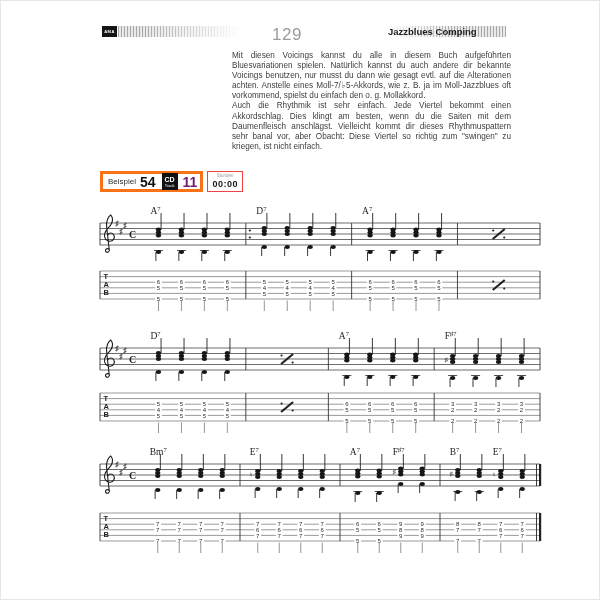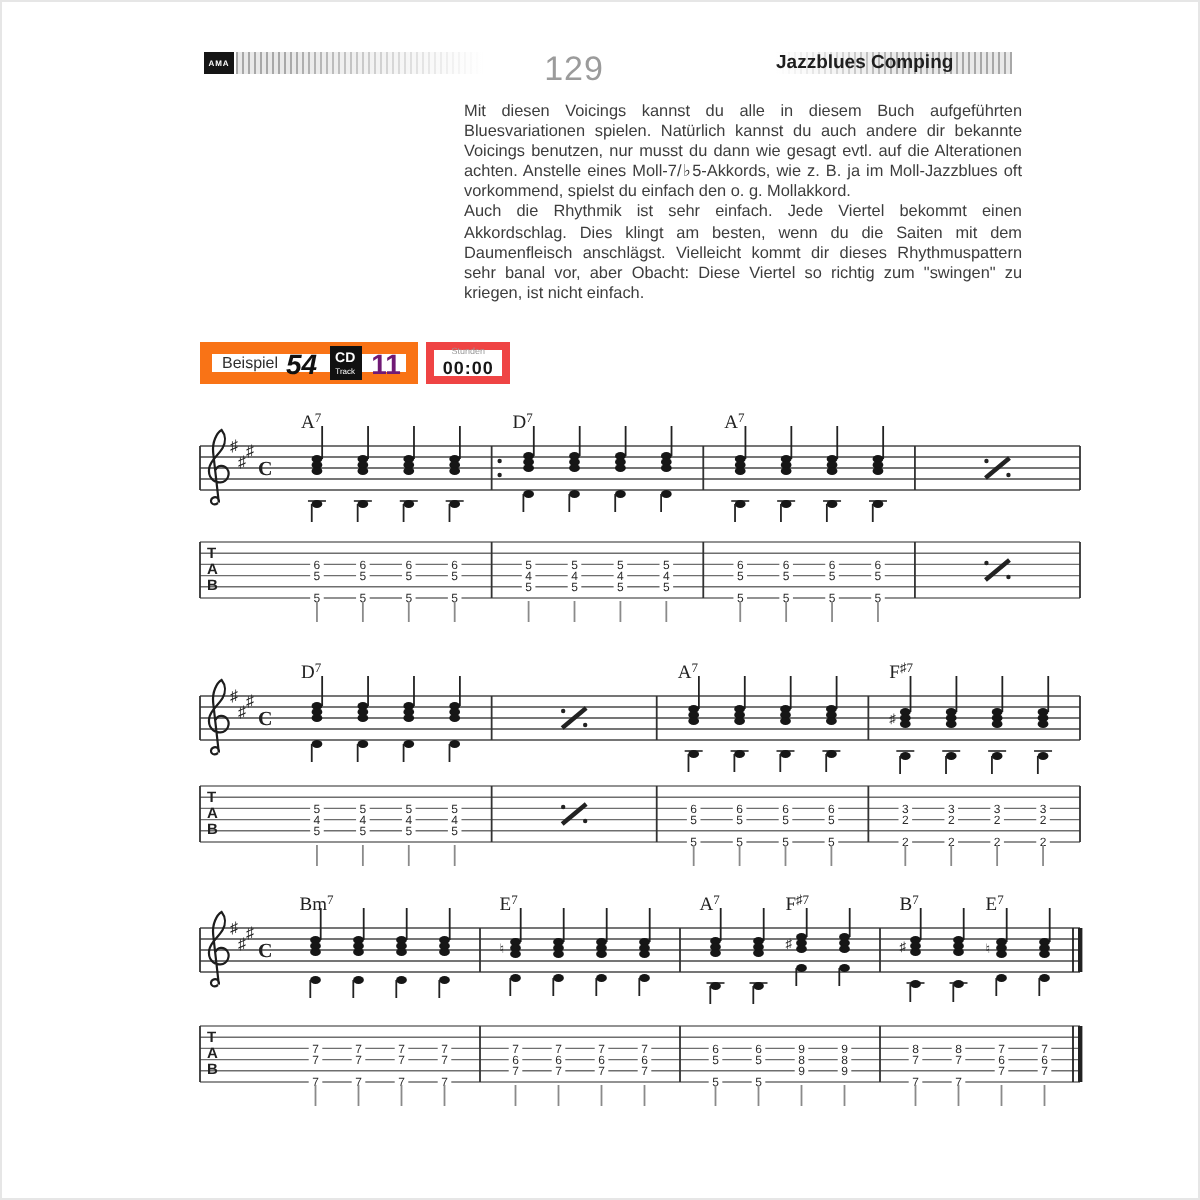--- a/index.html
+++ b/index.html
@@ -22,30 +22,30 @@
   .section-title{position:absolute;left:388px;top:26px;width:118px;height:11px;line-height:11px;
             text-align:left;font-size:9.5px;font-weight:bold;color:#1f1f1f;padding-right:1px;}
 
   
   .bodytext{position:absolute;left:232px;top:51px;width:279px;
             font-size:8.2px;line-height:10.1px;text-align:justify;color:#3d3d3d;}
   .bodytext p{margin:0;}
 
   
   .example-badge{position:absolute;left:100px;top:171px;display:flex;align-items:stretch;height:21px;}
-  .ex-main{display:flex;align-items:center;border:6px solid #f97316;background:#fff;
+  .ex-main{display:flex;align-items:center;border:3px solid #f97316;background:#fff;
            padding:0 0 0 5px;gap:4px;}
   .ex-label{font-size:8px;color:#2e2e2e;}
-  .ex-num{font-size:14px;font-weight:bold;color:#111;padding-right:2px;font-style:italic;}
+  .ex-num{font-size:14px;font-weight:bold;color:#111;padding-right:2px;}
   .cd-box{background:#111;color:#fff;display:flex;flex-direction:column;align-items:center;
           justify-content:center;width:16px;height:17px;line-height:1;}
   .cd-top{font-size:7px;font-weight:bold;}
   .cd-sub{font-size:4px;margin-top:1px;}
   .track-num{font-size:14px;font-weight:bold;color:#701a75;padding:0 3px 0 1px;}
-  .time-box{border:4px solid #ef4444;margin-left:4px;display:flex;flex-direction:column;
+  .time-box{border:1px solid #ef4444;margin-left:4px;display:flex;flex-direction:column;
             align-items:center;justify-content:center;padding:0 4px;background:#fff;line-height:1;}
   .time-label{font-size:4.5px;color:#9a9a9a;margin-bottom:1px;}
   .time-value{font-size:9px;font-weight:bold;color:#161616;letter-spacing:.5px;}
 
   svg text{font-family:"Liberation Serif",serif;}
   svg .sans{font-family:"Liberation Sans",sans-serif;}
 </style>
 </head>
 <body>
 

